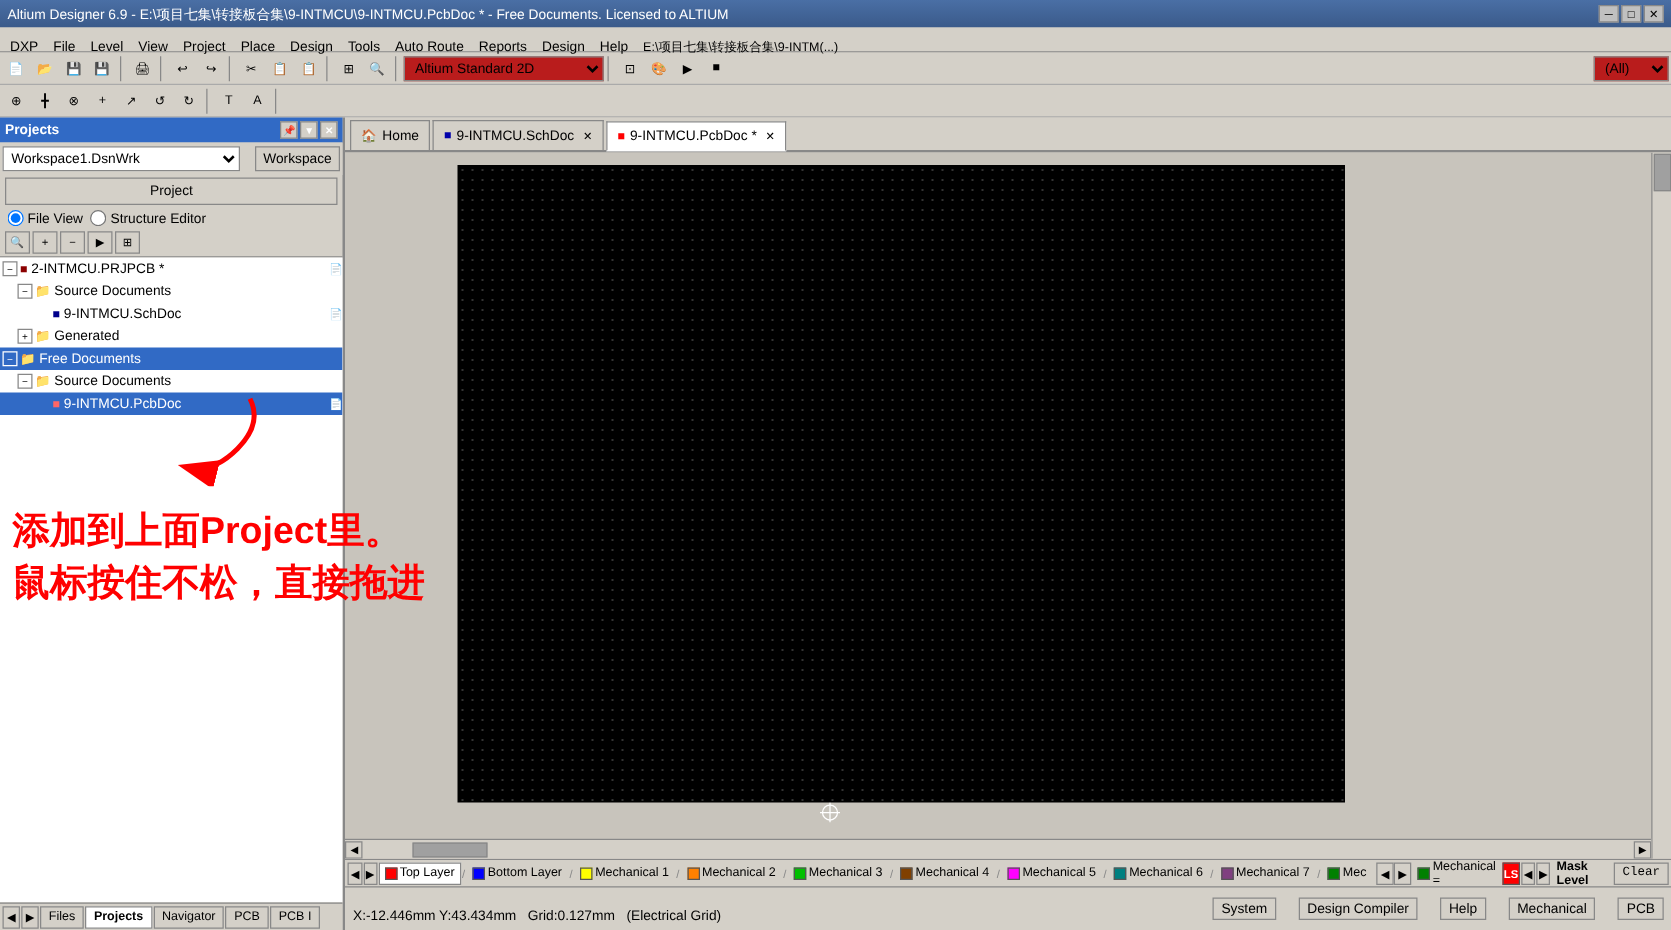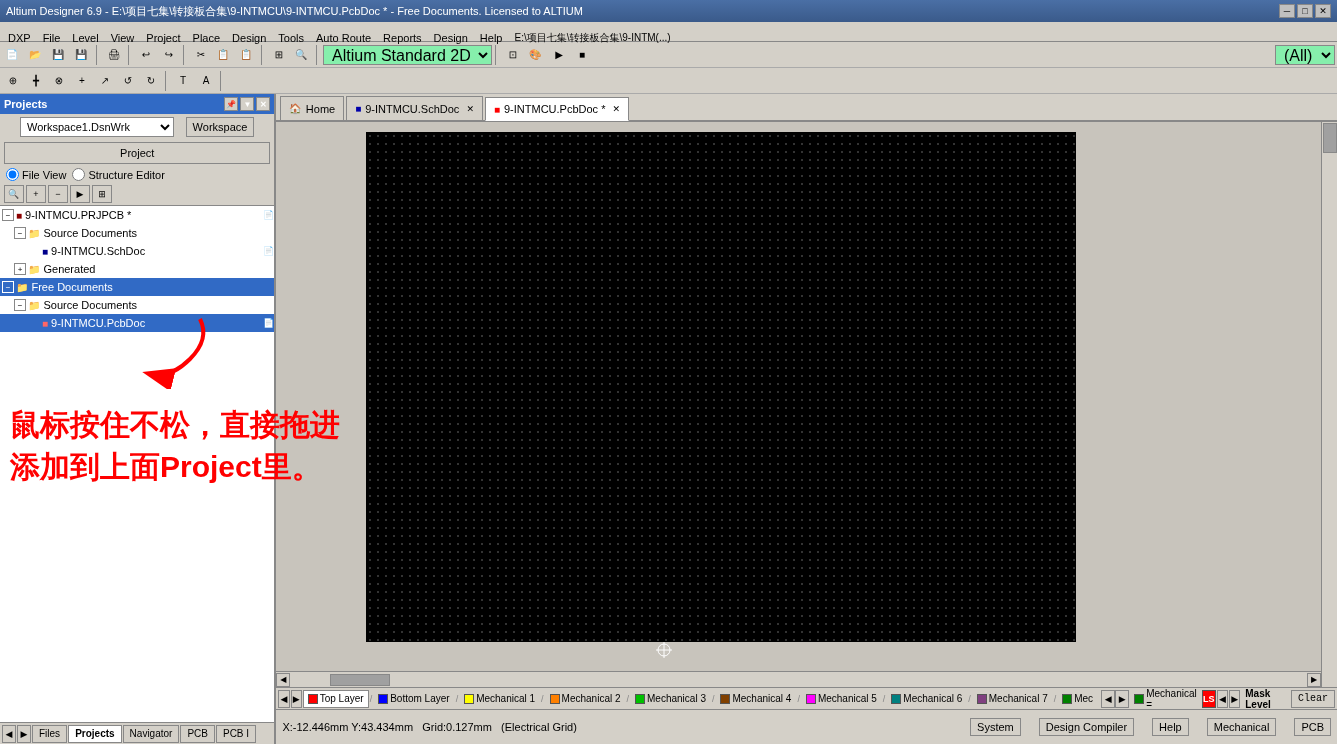--- a/index.html
+++ b/index.html
@@ -53,22 +53,22 @@
     }
     .toolbar-btn {
       width: 22px; height: 22px;
       background: #d4d0c8;
       border: 1px solid transparent;
       display: flex; align-items: center; justify-content: center;
       cursor: pointer; font-size: 10px;
     }
     .toolbar-separator { width: 4px; height: 20px; border-left: 1px solid #888; margin: 0 2px; }
     .toolbar-dropdown {
-      height: 20px; min-width: 160px; font-size: 16px;
-      background: #86efac; border: 1px solid #888; padding: 0 4px;
+      height: 20px; min-width: 160px; font-size: 11px;
+      background: #b91c1c; border: 1px solid #888; padding: 0 4px;
     }
 
     
     #sidebar {
       width: 280px;
       background: #d4d0c8;
       border-right: 2px solid #888;
       display: flex;
       flex-direction: column;
       min-height: 0;
@@ -87,21 +87,21 @@
     .sidebar-ctrl-btn {
       width: 14px; height: 14px;
       background: #d4d0c8;
       border: 1px solid #888;
       font-size: 8px;
       display: flex; align-items: center; justify-content: center;
       cursor: pointer;
     }
     #workspace-row {
       display: flex; align-items: center; gap: 12px;
-      padding: 3px 20px; background: #d4d0c8;
+      padding: 3px 2px; background: #d4d0c8;
     }
     #workspace-dropdown {
       flex: 1; height: 20px; font-size: 11px;
       background: white; border: 1px solid #888; padding: 0 2px;
     }
     #workspace-btn {
       height: 20px; padding: 0 6px; font-size: 11px;
       background: #d4d0c8; border: 1px solid #888; cursor: pointer;
     }
     #project-btn-row {
@@ -301,21 +301,20 @@
       background: #d4d0c8; border: 1px solid #888;
       display: flex; align-items: center; justify-content: center;
       font-size: 9px; cursor: pointer;
     }
 
     
     #statusbar {
       background: #d4d0c8;
       height: 22px;
       display: flex;
-      align-items: center;
       border-top: 1px solid #888;
       padding: 17px 6px;
       font-size: 11px;
     }
     #statusbar-left { flex: 1; }
     #statusbar-right {
       display: flex; align-items: center; gap: 18px;
     }
     .status-btn {
       height: 18px; padding: 0 6px;
@@ -456,21 +455,21 @@
       <div class="stb-btn">−</div>
       <div class="stb-btn">▶</div>
       <div class="stb-btn">⊞</div>
     </div>
 
     <div id="tree">
 
       <div class="tree-item" style="padding-left:2px;">
         <div class="tree-expander">−</div>
         <span class="tree-icon" style="color:#8b0000;">■</span>
-        <span>9-INTMCU.PRJPCB *</span>
+        <span>2-INTMCU.PRJPCB *</span>
         <span style="margin-left:auto; color:red; font-size:9px;">📄</span>
       </div>
 
       <div class="tree-item" style="padding-left:14px;">
         <div class="tree-expander">−</div>
         <span class="tree-icon folder-icon">📁</span>
         <span>Source Documents</span>
       </div>
 
       <div class="tree-item" style="padding-left:28px;">
@@ -500,22 +499,22 @@
 
       <div class="tree-item selected" style="padding-left:28px;">
         <div class="tree-expander" style="border-color:#fff; color:#fff; background:transparent; visibility:hidden;">+</div>
         <span class="tree-icon" style="color:#ff6666;">■</span>
         <span>9-INTMCU.PcbDoc</span>
         <span style="margin-left:auto; color:#ffaaaa; font-size:9px;">📄</span>
       </div>
     </div>
 
     <div id="annotation">
+      <div>添加到上面Project里。</div>
       <div>鼠标按住不松，直接拖进</div>
-      <div>添加到上面Project里。</div>
     </div>
 
     <svg id="arrow-overlay" viewBox="0 0 100 80">
       <path d="M 70 10 Q 80 30 60 50 Q 40 70 20 65" stroke="red" stroke-width="4" fill="none" marker-end="url(#arrowhead)"></path>
       <defs>
         <marker id="arrowhead" markerWidth="8" markerHeight="6" refX="6" refY="3" orient="auto">
           <polygon points="0 0, 8 3, 0 6" fill="red"></polygon>
         </marker>
       </defs>
     </svg>

